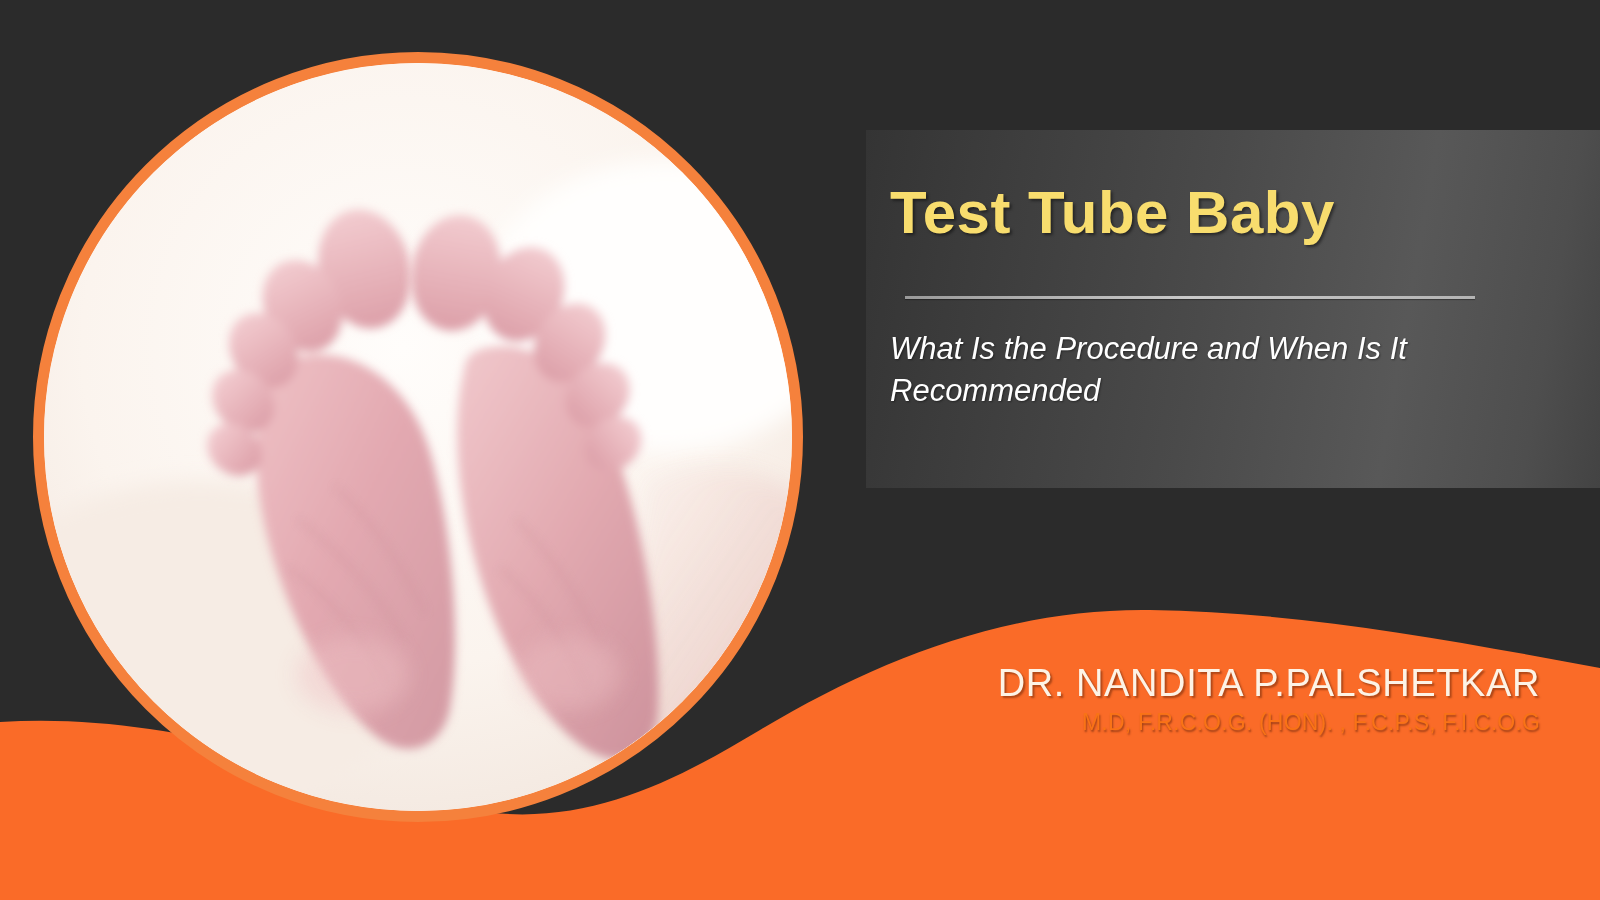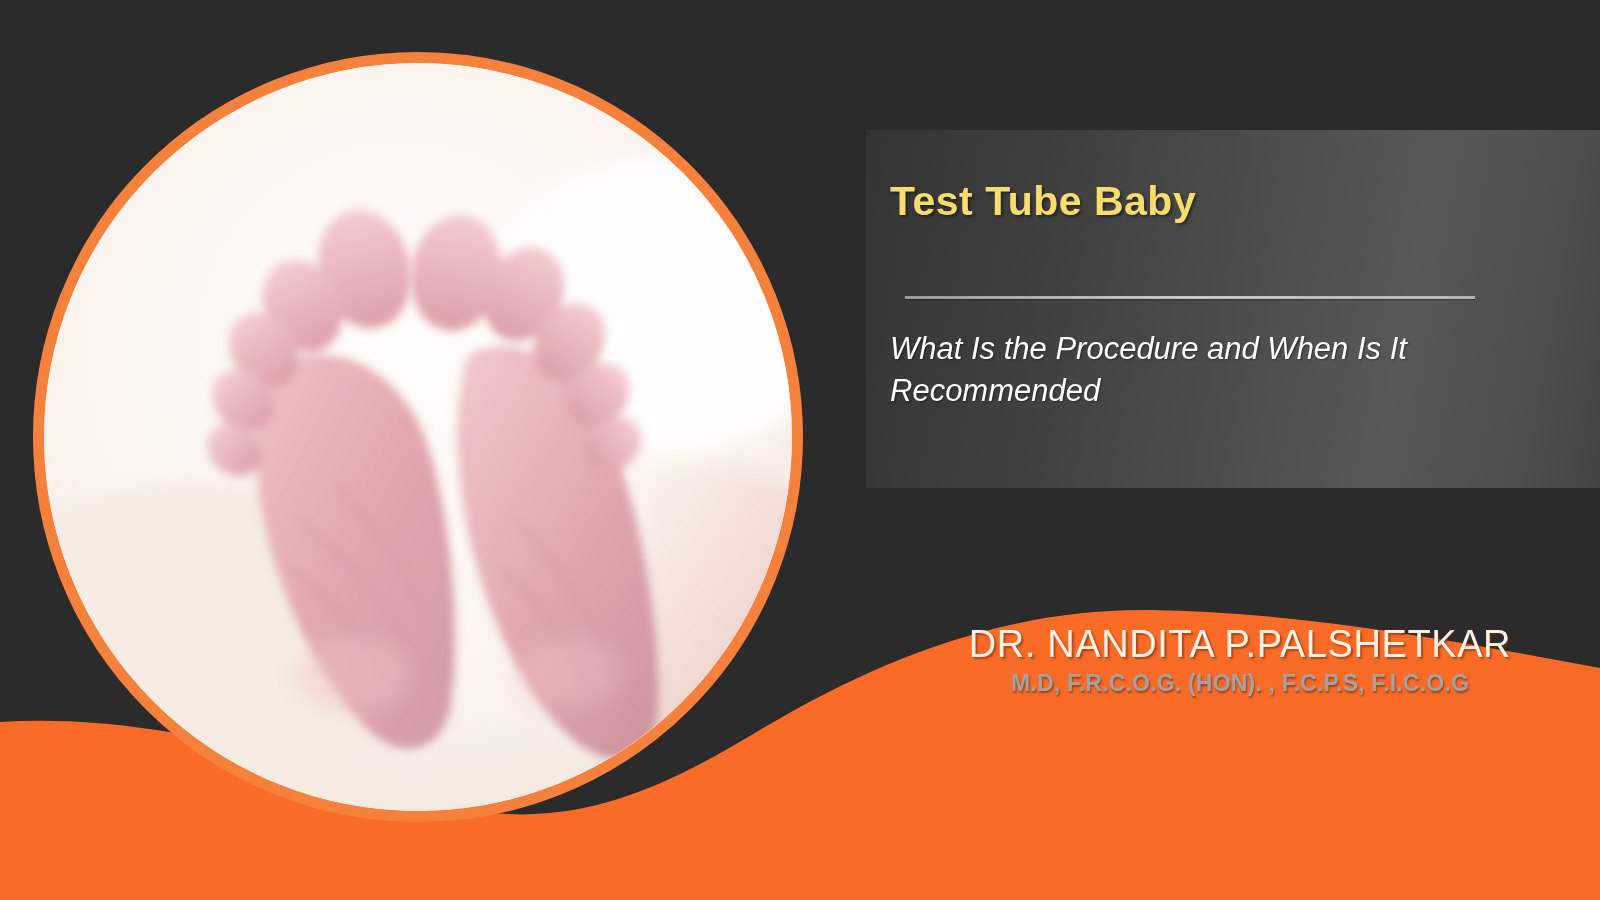--- a/index.html
+++ b/index.html
@@ -68,21 +68,21 @@
                 #585858 72%,
                 #4e4e4e 90%,
                 #434343 100%);
   }
 
   .headline {
     position: absolute;
     left: 24px;
     top: 48px;
     margin: 0;
-    font-size: 41px;
+    font-size: 60px;
     font-weight: bold;
     letter-spacing: 0.5px;
     color: #f8dd6e;
     text-shadow: 2px 2px 3px rgba(0,0,0,0.45);
     white-space: nowrap;
   }
 
   .rule {
     position: absolute;
     left: 39px;
@@ -104,40 +104,40 @@
     line-height: 1.36;
     color: #ffffff;
     text-shadow: 1px 1px 2px rgba(0,0,0,0.4);
     font-style: italic;
   }
 
   
   .credit {
     position: absolute;
     left: 940px;
-    top: 623px;
+    top: 662px;
     width: 600px;
     z-index: 4;
-    text-align: center;
+    text-align: right;
   }
   .doctor-name {
     margin: 0;
     font-size: 38px;
     font-weight: normal;
     letter-spacing: 0.6px;
     color: #fdf3e6;
     text-shadow: 2px 2px 2px rgba(110,40,10,0.55);
     white-space: nowrap;
   }
   .doctor-degrees {
     margin: 4px 0 0 0;
     font-size: 23px;
-    font-weight: bold;
+    font-weight: normal;
     letter-spacing: 0.2px;
-    color: #a3a3a3;
+    color: #f97316;
     text-shadow: 1px 2px 2px rgba(100,35,10,0.6);
     white-space: nowrap;
   }
 </style>
 </head>
 <body>
 
 <div id="banner">
 
   <svg class="wave-layer" viewBox="0 0 1600 900" preserveAspectRatio="none" aria-hidden="true">

